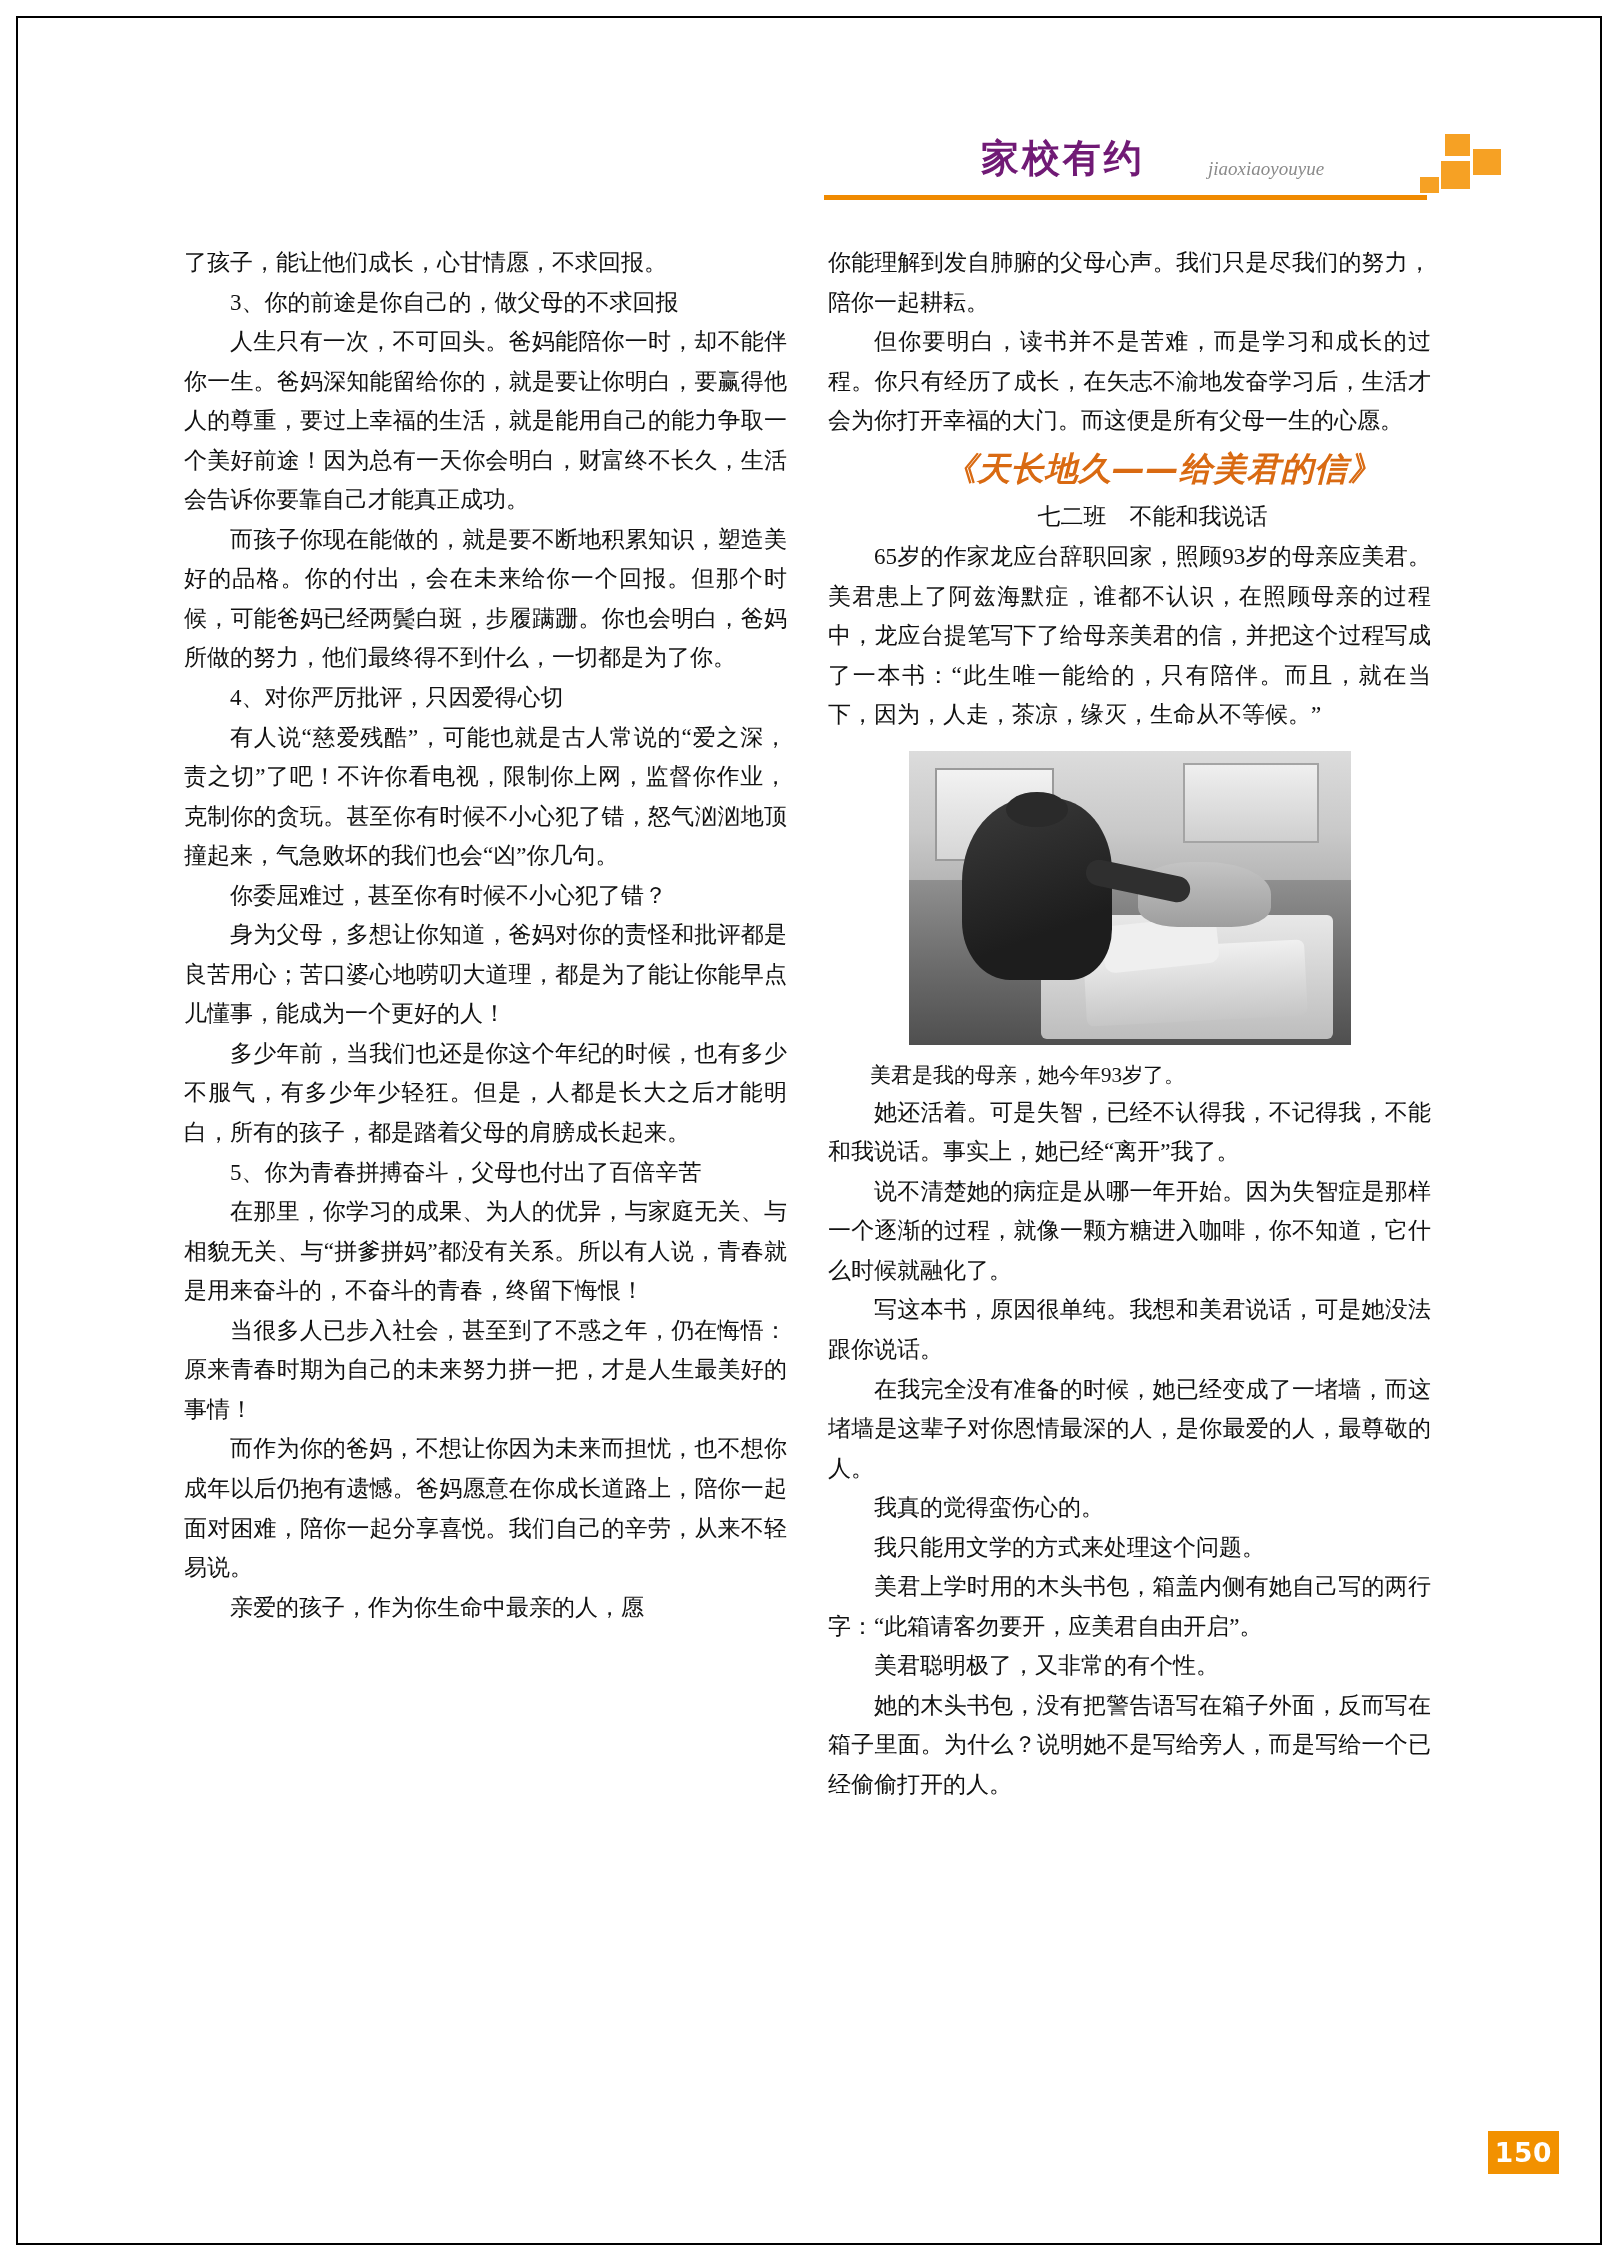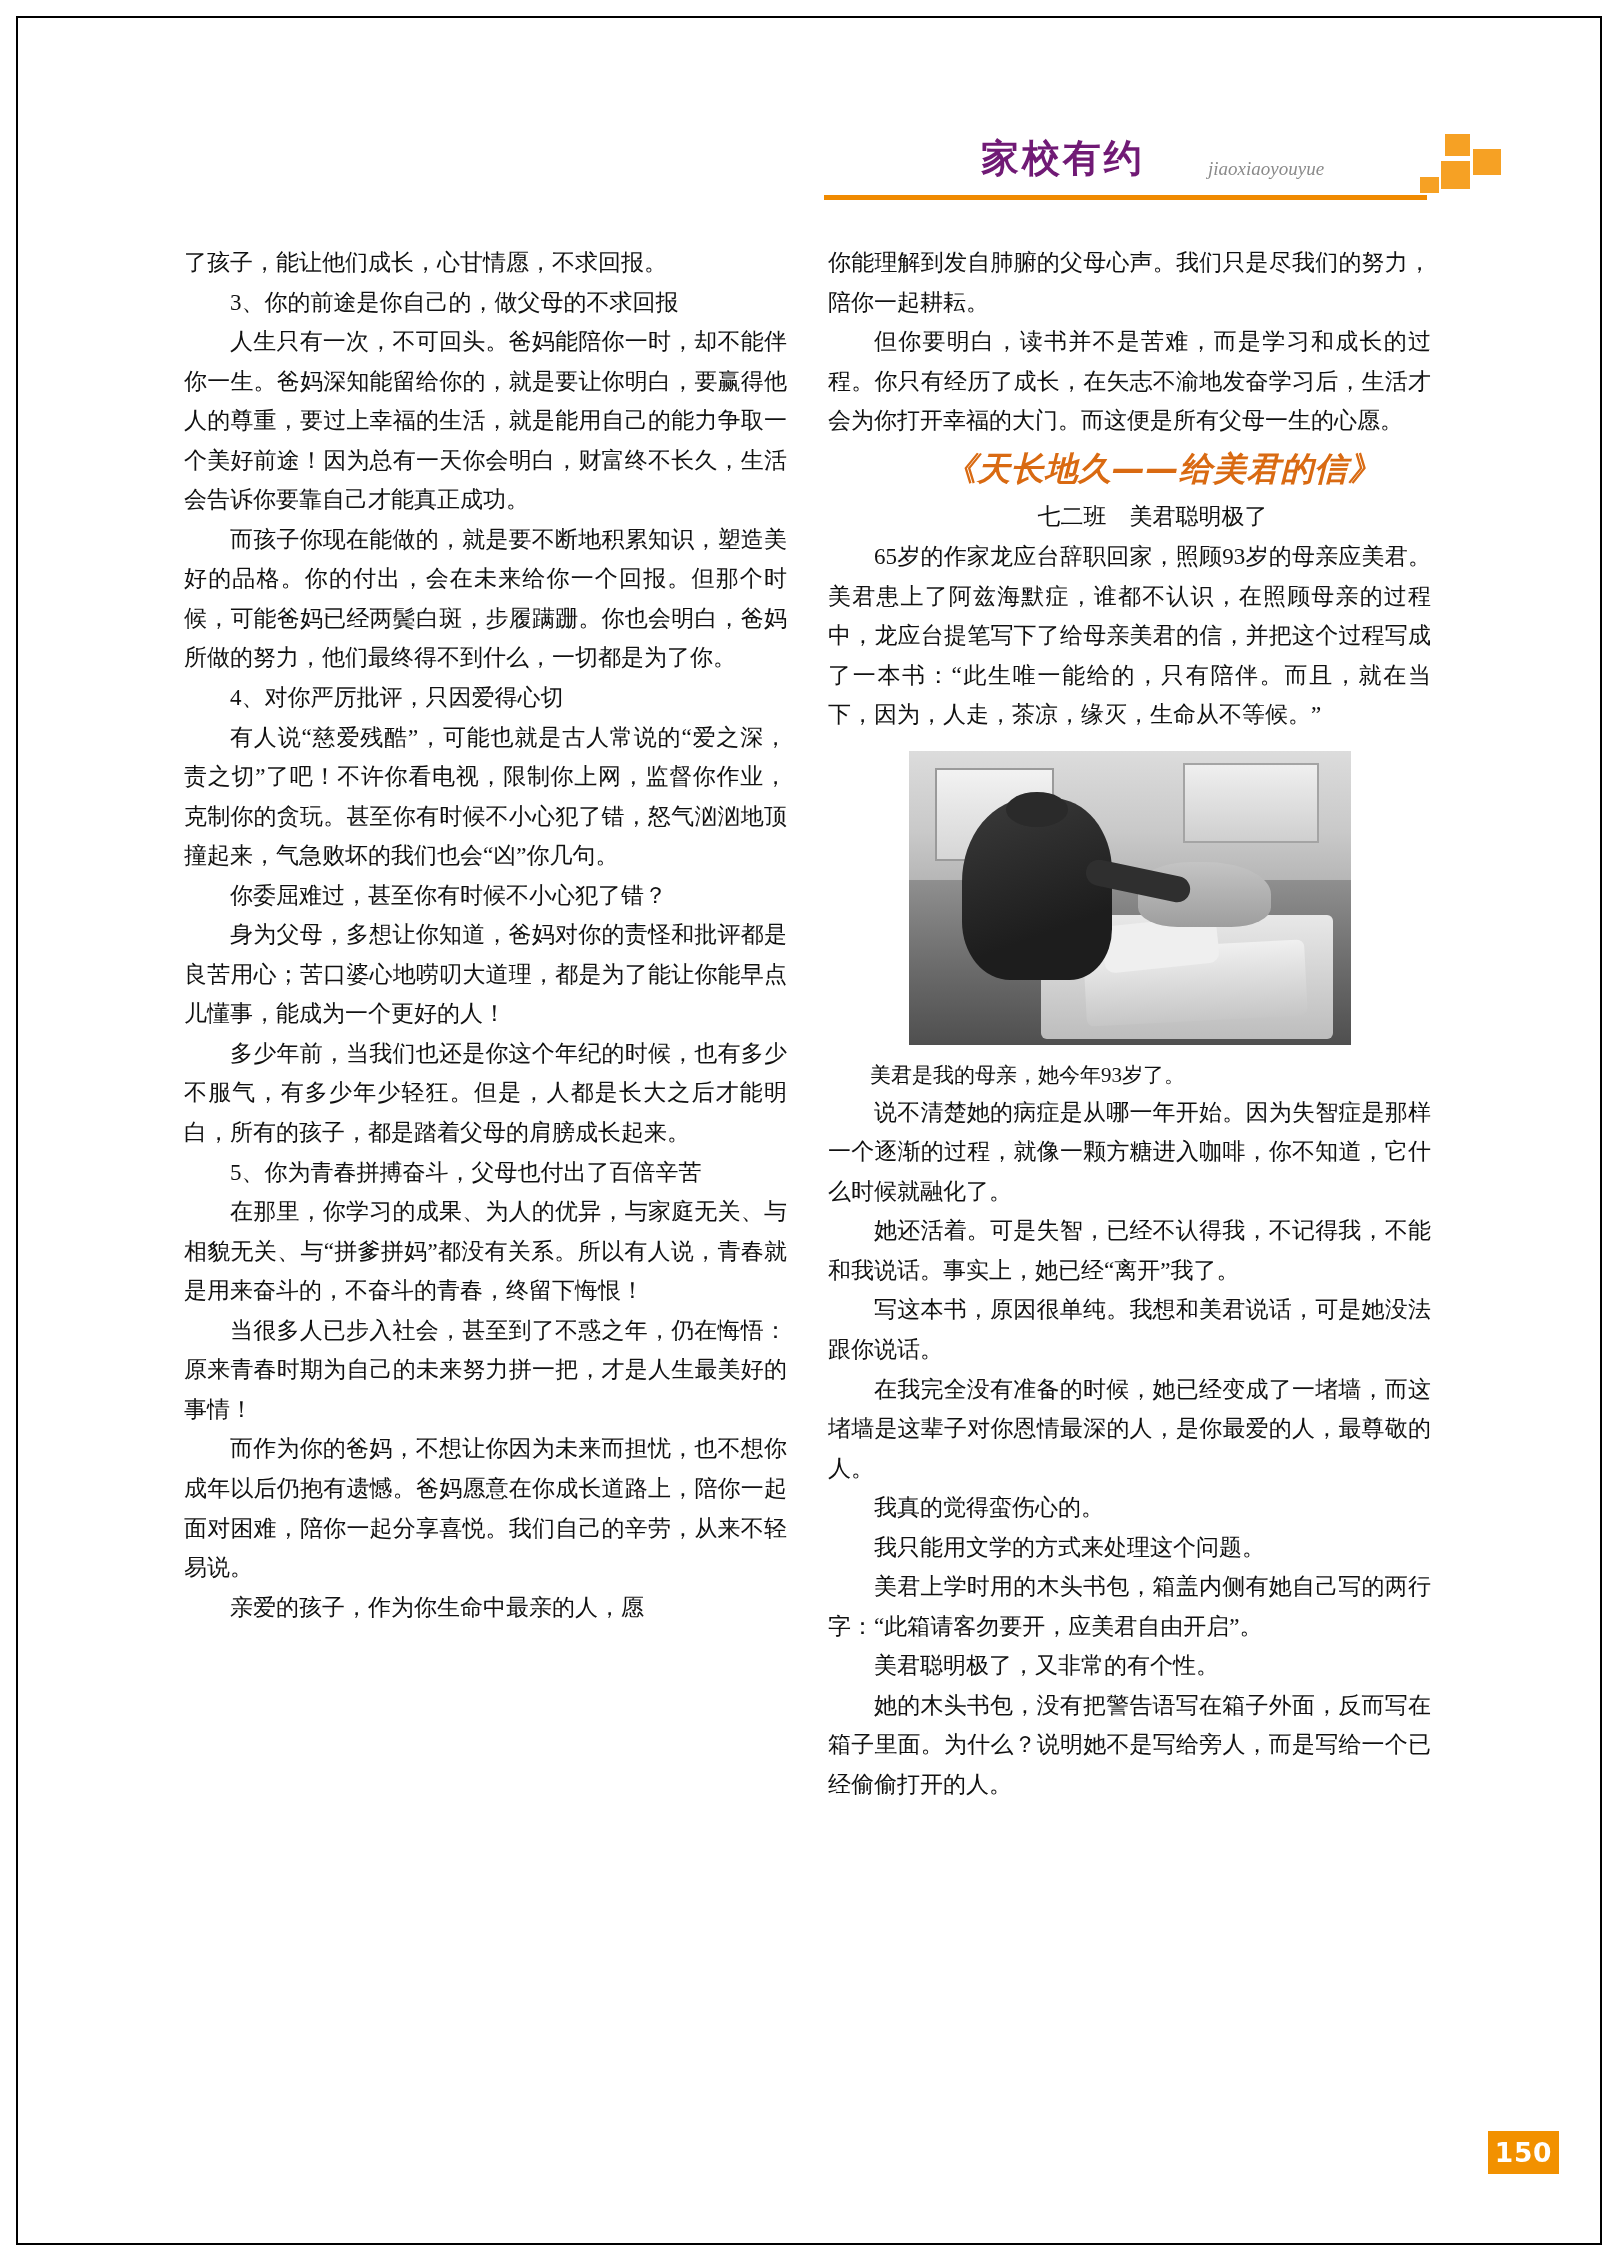--- a/index.html
+++ b/index.html
@@ -248,43 +248,43 @@
     <p>当很多人已步入社会，甚至到了不惑之年，仍在悔悟：原来青春时期为自己的未来努力拼一把，才是人生最美好的事情！</p>
     <p>而作为你的爸妈，不想让你因为未来而担忧，也不想你成年以后仍抱有遗憾。爸妈愿意在你成长道路上，陪你一起面对困难，陪你一起分享喜悦。我们自己的辛劳，从来不轻易说。</p>
     <p>亲爱的孩子，作为你生命中最亲的人，愿</p>
   </div>
 
   <div class="col col-right">
     <p class="noindent">你能理解到发自肺腑的父母心声。我们只是尽我们的努力，陪你一起耕耘。</p>
     <p>但你要明白，读书并不是苦难，而是学习和成长的过程。你只有经历了成长，在矢志不渝地发奋学习后，生活才会为你打开幸福的大门。而这便是所有父母一生的心愿。</p>
 
     <p class="article-title">《天长地久——给美君的信》</p>
-    <p class="article-byline">七二班　美君聪明极了</p>
+    <p class="article-byline">七二班　不能和我说话</p>
 
     <p>65岁的作家龙应台辞职回家，照顾93岁的母亲应美君。美君患上了阿兹海默症，谁都不认识，在照顾母亲的过程中，龙应台提笔写下了给母亲美君的信，并把这个过程写成了一本书：“此生唯一能给的，只有陪伴。而且，就在当下，因为，人走，茶凉，缘灭，生命从不等候。”</p>
 
     <div class="photo-wrap">
       <div class="photo">
         <div class="ph-wall"></div>
         <div class="ph-window"></div>
         <div class="ph-window2"></div>
         <div class="ph-lower"></div>
         <div class="ph-bed"></div>
         <div class="ph-sheet"></div>
         <div class="ph-pillow"></div>
         <div class="ph-patient"></div>
         <div class="ph-person"></div>
         <div class="ph-head"></div>
         <div class="ph-arm"></div>
       </div>
     </div>
 
     <p class="photo-caption">美君是我的母亲，她今年93岁了。</p>
+    <p>她还活着。可是失智，已经不认得我，不记得我，不能和我说话。事实上，她已经“离开”我了。</p>
     <p>说不清楚她的病症是从哪一年开始。因为失智症是那样一个逐渐的过程，就像一颗方糖进入咖啡，你不知道，它什么时候就融化了。</p>
-    <p>她还活着。可是失智，已经不认得我，不记得我，不能和我说话。事实上，她已经“离开”我了。</p>
     <p>写这本书，原因很单纯。我想和美君说话，可是她没法跟你说话。</p>
     <p>在我完全没有准备的时候，她已经变成了一堵墙，而这堵墙是这辈子对你恩情最深的人，是你最爱的人，最尊敬的人。</p>
     <p>我真的觉得蛮伤心的。</p>
     <p>我只能用文学的方式来处理这个问题。</p>
     <p>美君上学时用的木头书包，箱盖内侧有她自己写的两行字：“此箱请客勿要开，应美君自由开启”。</p>
     <p>美君聪明极了，又非常的有个性。</p>
     <p>她的木头书包，没有把警告语写在箱子外面，反而写在箱子里面。为什么？说明她不是写给旁人，而是写给一个已经偷偷打开的人。</p>
   </div>
 
   <div class="page-number">150</div>

